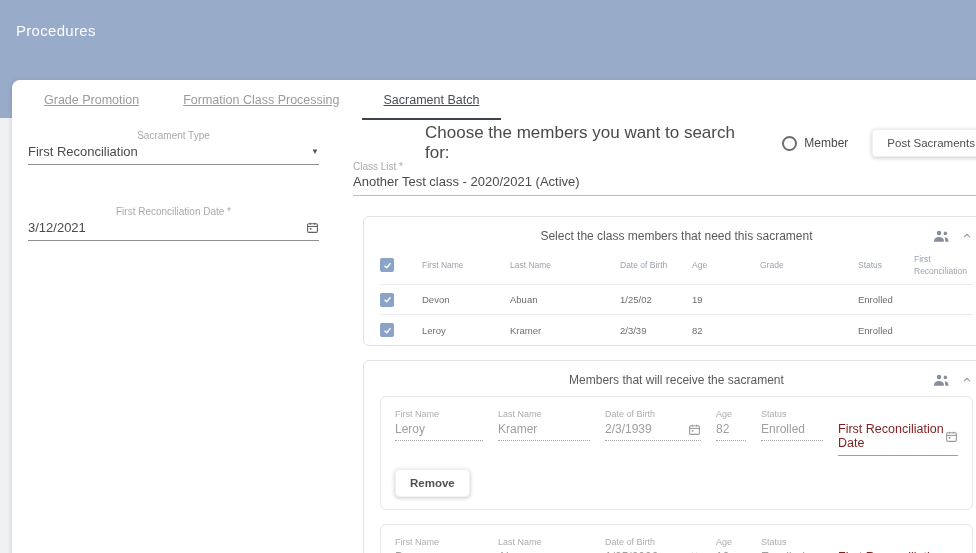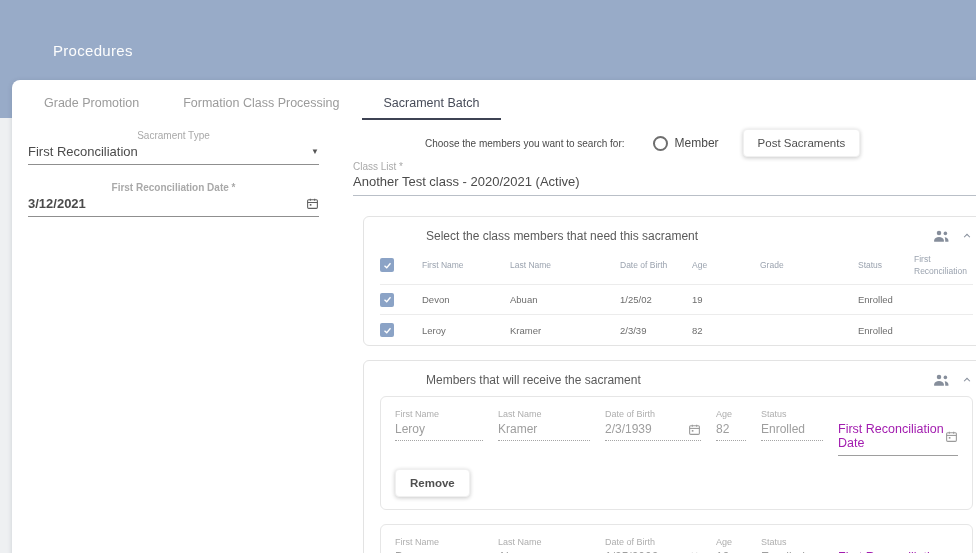--- a/index.html
+++ b/index.html
@@ -8,56 +8,56 @@
     font-family: "Liberation Sans", sans-serif;
     background: #eef0f2;
     position: relative;
     color: #4c4c4c;
   }
   .header-band {
     position: absolute; top: 0; left: 0; width: 100%; height: 118px;
     background: var(--header-bg, #98abc8);
   }
   .page-title {
-    position: absolute; top: 42px; left: 16px;
-    color: #fdfdfd; font-size: 15px; font-weight: 400; letter-spacing: .3px; margin-left: 37px;
+    position: absolute; top: 22px; left: 16px;
+    color: #fdfdfd; font-size: 15px; font-weight: 400; letter-spacing: .3px;
   }
   .main-card {
     position: absolute; top: 80px; left: 12px; right: 0; bottom: -40px;
     background: #fff; border-top-left-radius: 8px;
     box-shadow: 0 1px 5px rgba(50,60,80,.18);
     overflow: hidden;
   }
   
   .tabs-row { display: flex; height: 40px; padding-left: 10px; align-items: stretch; }
   .tab {
-    display: flex; align-items: flex-start; padding: 16px 22px;
-    font-size: 12.5px; color: #9b9b9b; cursor: pointer; position: relative;
+    display: flex; align-items: center; padding: 16px 22px;
+    font-size: 12.5px; color: #9b9b9b; cursor: pointer; position: relative; text-decoration: underline;
   }
   .tab.active { color: var(--tab-active, #474c59); font-weight: 400; }
   .tab.active::after {
     content: ""; position: absolute; left: 0; right: 0; bottom: 0; height: 2.5px;
     background: var(--tab-underline, #3e4353);
   }
   
   .content { display: flex; align-items: flex-start; }
   .left-col { width: 341px; flex: 0 0 341px; padding: 8px 34px 0 16px; }
   .right-col { flex: 1; padding: 0; }
   
   .u-field { position: relative; margin-top: 2px; text-align: center; }
-  .u-field + .u-field { margin-top: 17px; font-weight: bold; }
+  .u-field + .u-field { margin-top: 41px; }
   .u-label { font-size: 10px; color: #a9a9a9; display: block; margin-bottom: 3px; }
   .u-value-row { display: flex; align-items: center; justify-content: space-between;
     border-bottom: 1px solid #8f8f8f; padding-bottom: 5px; }
   .u-value { font-size: 13px; color: #4b4b4b; }
   .caret { font-size: 8px; color: #555; line-height: 1; }
   .cal-icon { width: 13px; height: 13px; flex: 0 0 13px; }
   
   .search-row { display: flex; align-items: center; margin: 8px 16px 0 72px; height: 30px; }
-  .search-prompt { font-size: 10px; color: #4a4a4a; margin-right: 28px; }
+  .search-prompt { font-size: 17px; color: #4a4a4a; margin-right: 38px; }
   .radio-opt { display: flex; align-items: center; margin-right: 20px; cursor: pointer; }
   .radio-circle {
     width: 15px; height: 15px; border-radius: 50%; border: 2px solid #6e6e6e;
     margin-right: 7px; position: relative; background: #fff; flex: 0 0 15px;
   }
   .radio-opt.selected .radio-circle { border-color: var(--accent-blue, #8ba3c6); }
   .radio-opt.selected .radio-circle::after {
     content: ""; position: absolute; left: 2px; top: 2px; width: 7px; height: 7px;
     border-radius: 50%; background: var(--accent-blue, #8ba3c6);
   }
@@ -74,21 +74,21 @@
   .class-field .u-label { margin-bottom: 2px; }
   .class-field .u-value-row { border-bottom: 1px solid #b9bfc7; padding-bottom: 6px; }
   
   .panel {
     border: 1px solid #e3e3e3; border-radius: 6px;
     margin: 20px 16px 0 10px; padding: 12px 16px 0 16px; background: #fff;
   }
   .panel-2 { margin-top: 14px; padding-bottom: 16px; }
   .panel-head { display: flex; align-items: center; }
   .panel-head-spacer { width: 46px; flex: 0 0 46px; }
-  .panel-title { flex: 1; font-size: 12px; color: #5a5a5a; }
+  .panel-title { flex: 1; text-align: center; font-size: 12px; color: #5a5a5a; }
   .panel-icons { width: 46px; flex: 0 0 46px; display: flex; align-items: center; justify-content: flex-end; gap: 10px; }
   .icon-btn { cursor: pointer; display: inline-flex; align-items: center; }
   
   .m-table { margin-top: 4px; }
   .t-row {
     display: grid;
     grid-template-columns: 42px 88px 110px 72px 68px 98px 56px 1fr;
     align-items: center; min-height: 30px;
   }
   .t-head { min-height: 38px; border-bottom: 1px solid #ececec; }
@@ -113,21 +113,21 @@
     border-bottom: 1px dotted #a5a5a5; padding-bottom: 4px; min-height: 18px; }
   .m-value { font-size: 12px; color: #9e9e9e; }
   .w-fn { width: 88px; flex: 0 0 88px; }
   .w-ln { width: 92px; flex: 0 0 92px; }
   .w-dob { width: 96px; flex: 0 0 96px; }
   .w-age { width: 30px; flex: 0 0 30px; }
   .w-status { width: 62px; flex: 0 0 62px; }
   .w-frd { flex: 1; margin-top: 13px; }
   .frd-row { display: flex; align-items: center; justify-content: space-between;
     border-bottom: 1px solid #9e9e9e; padding-bottom: 5px; }
-  .frd-label { font-size: 12.5px; color: #a21caf; }
+  .frd-label { font-size: 12.5px; color: #7f1d1d; }
   .remove-btn { margin-top: 13px; font-weight: bold; }
 </style>
 </head>
 <body>
 
 <div class="header-band">
   <div class="page-title">Procedures</div>
 </div>
 
 <div class="main-card">

